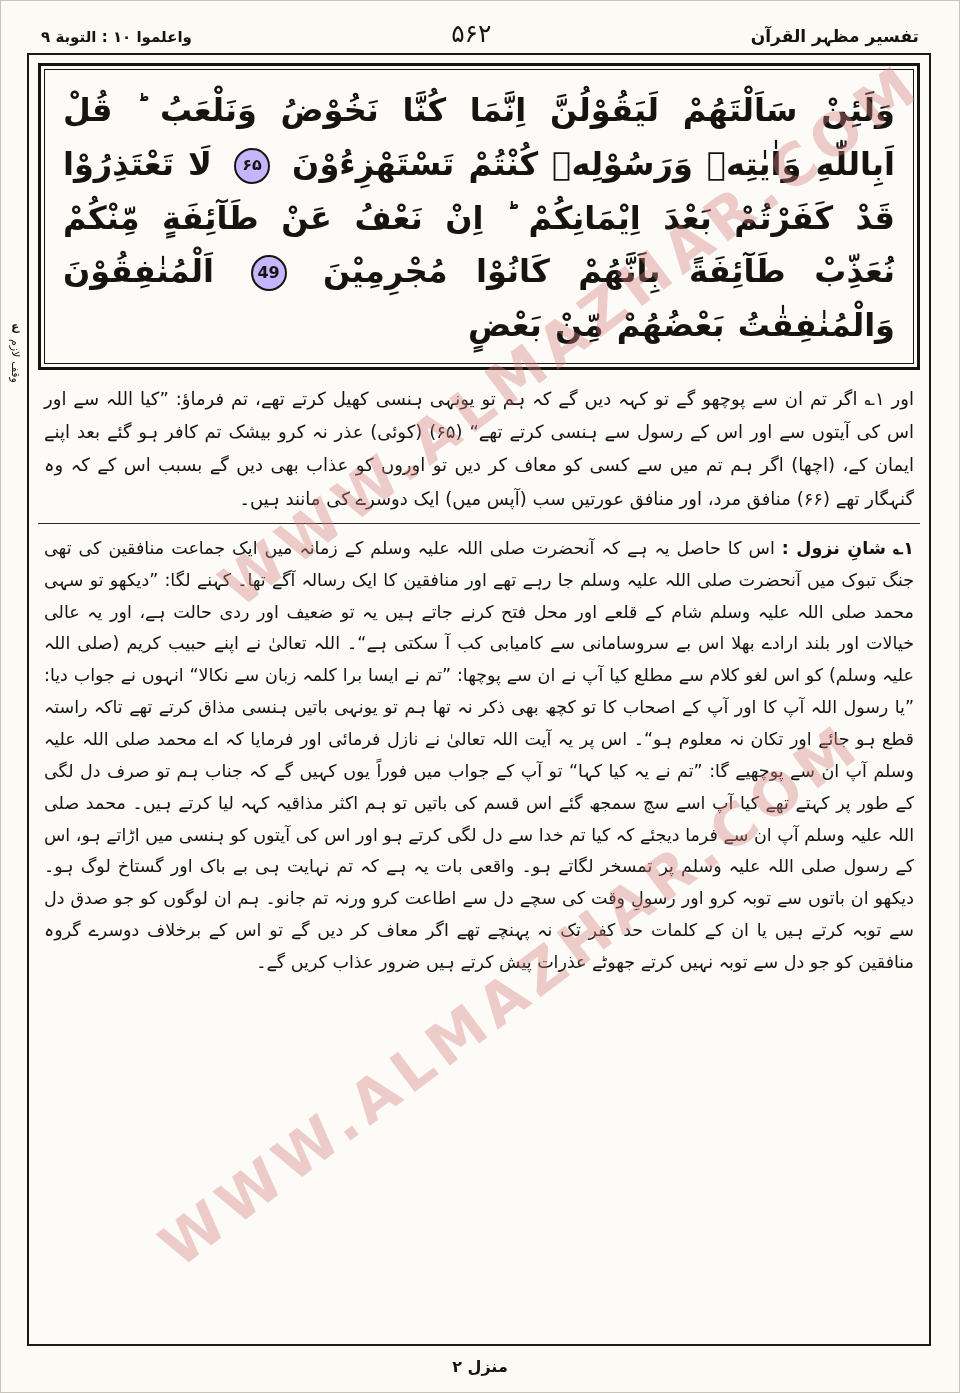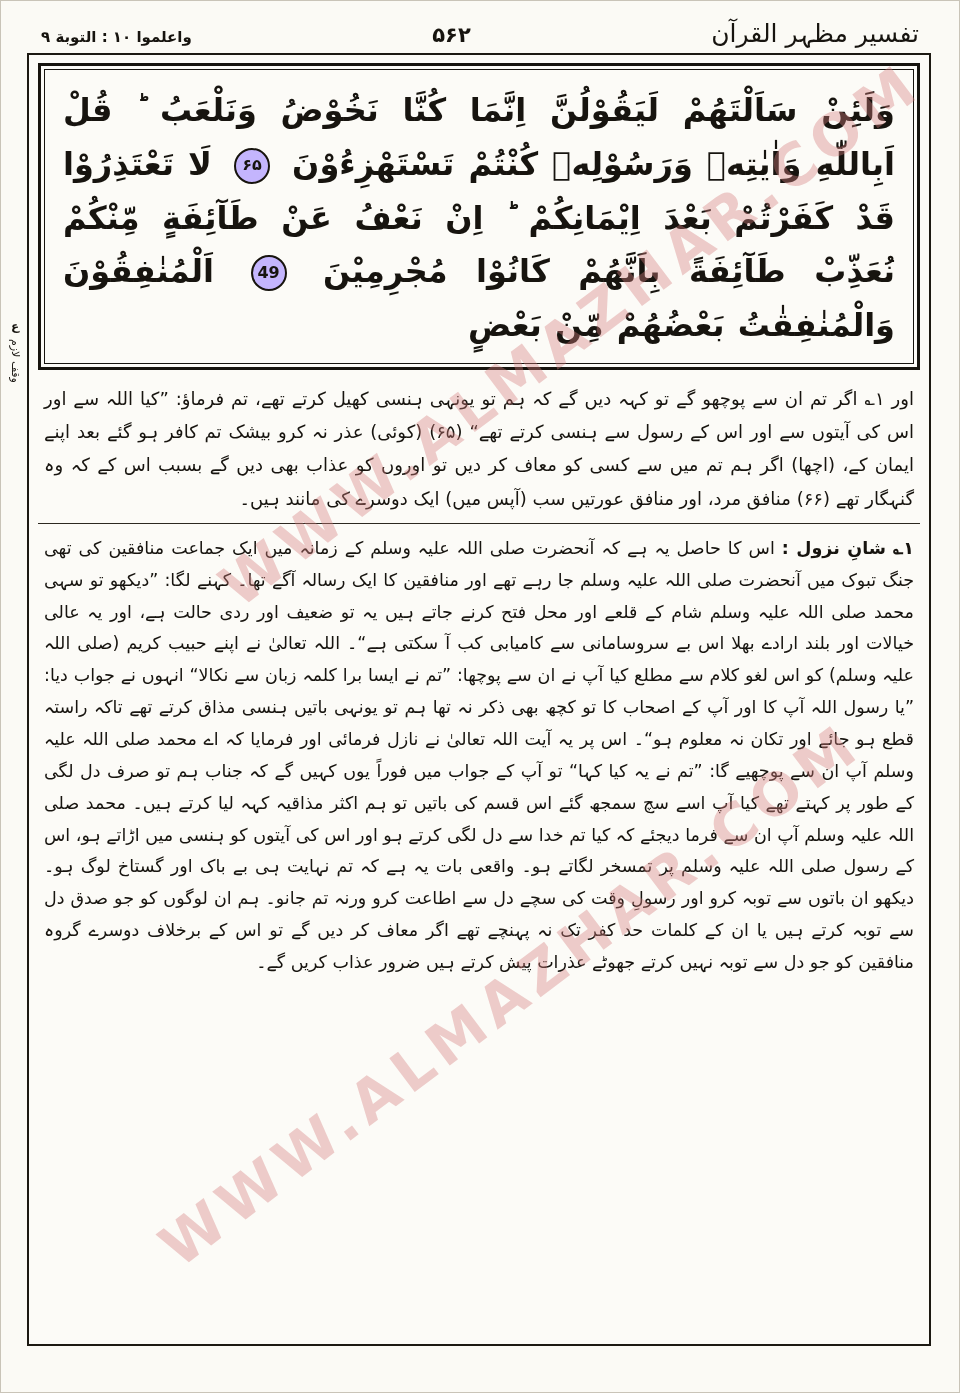--- a/index.html
+++ b/index.html
@@ -15,22 +15,22 @@
     background:#fbfaf5;
     overflow:hidden;
     border:1px solid #c9c4b8;
   }
   
   .header {
     position:absolute; top:18px; right:40px; left:40px;
     display:flex; flex-direction:row; justify-content:space-between; align-items:baseline;
     direction:rtl;
   }
-  .book-title { font-size:25px; font-weight:normal; }
-  .page-number { font-size:21px; font-weight:bold; letter-spacing:2px; }
+  .book-title { font-size:17px; font-weight:bold; }
+  .page-number { font-size:25px; font-weight:normal; letter-spacing:2px; }
   .surah-info { font-size:15px; font-weight:bold; }
   
   .frame {
     position:absolute; top:52px; right:28px; left:26px; bottom:46px;
     border:2px solid #1c1912;
     background:#fcfbf7;
     padding:8px 9px;
     display:flex; flex-direction:column;
     overflow:hidden;
   }
@@ -133,14 +133,17 @@
     </div>
 
 
   </div>
 
   <div class="margin-note">
     <span>ع</span>
     <span class="vert">وقف لازم</span>
   </div>
 
+  <div class="footer">
+    <span>منزل ۲</span>
+  </div>
 
 </div>
 
 </body></html>

